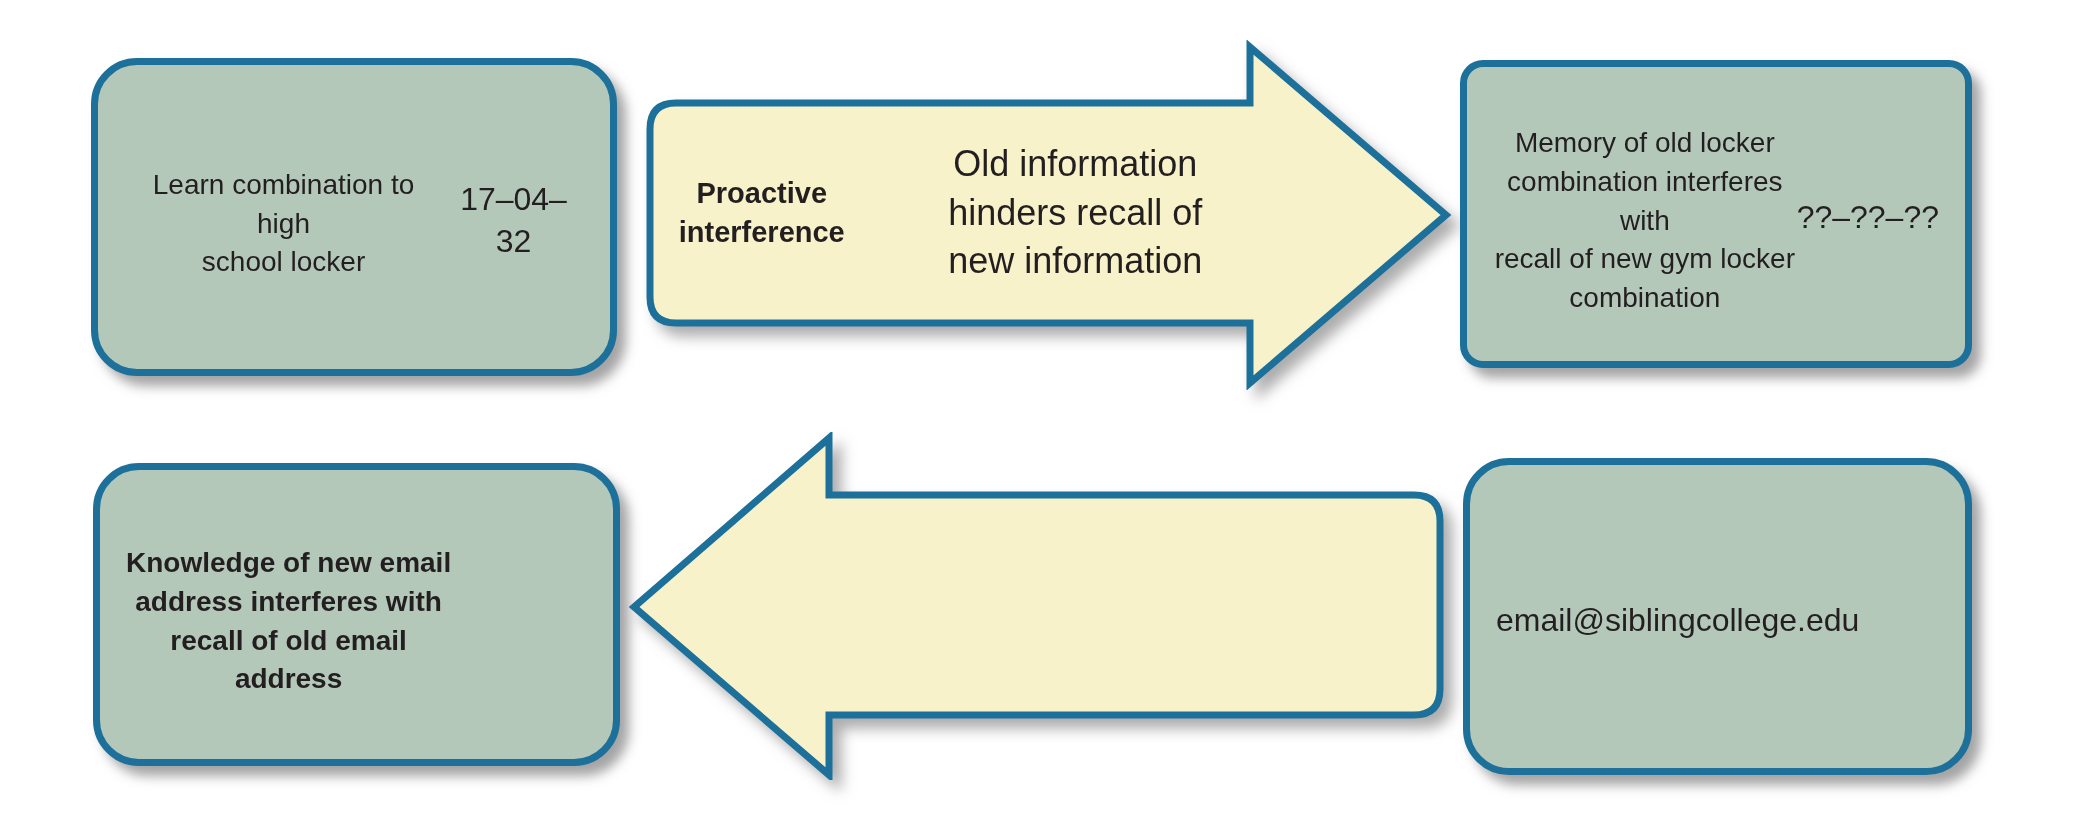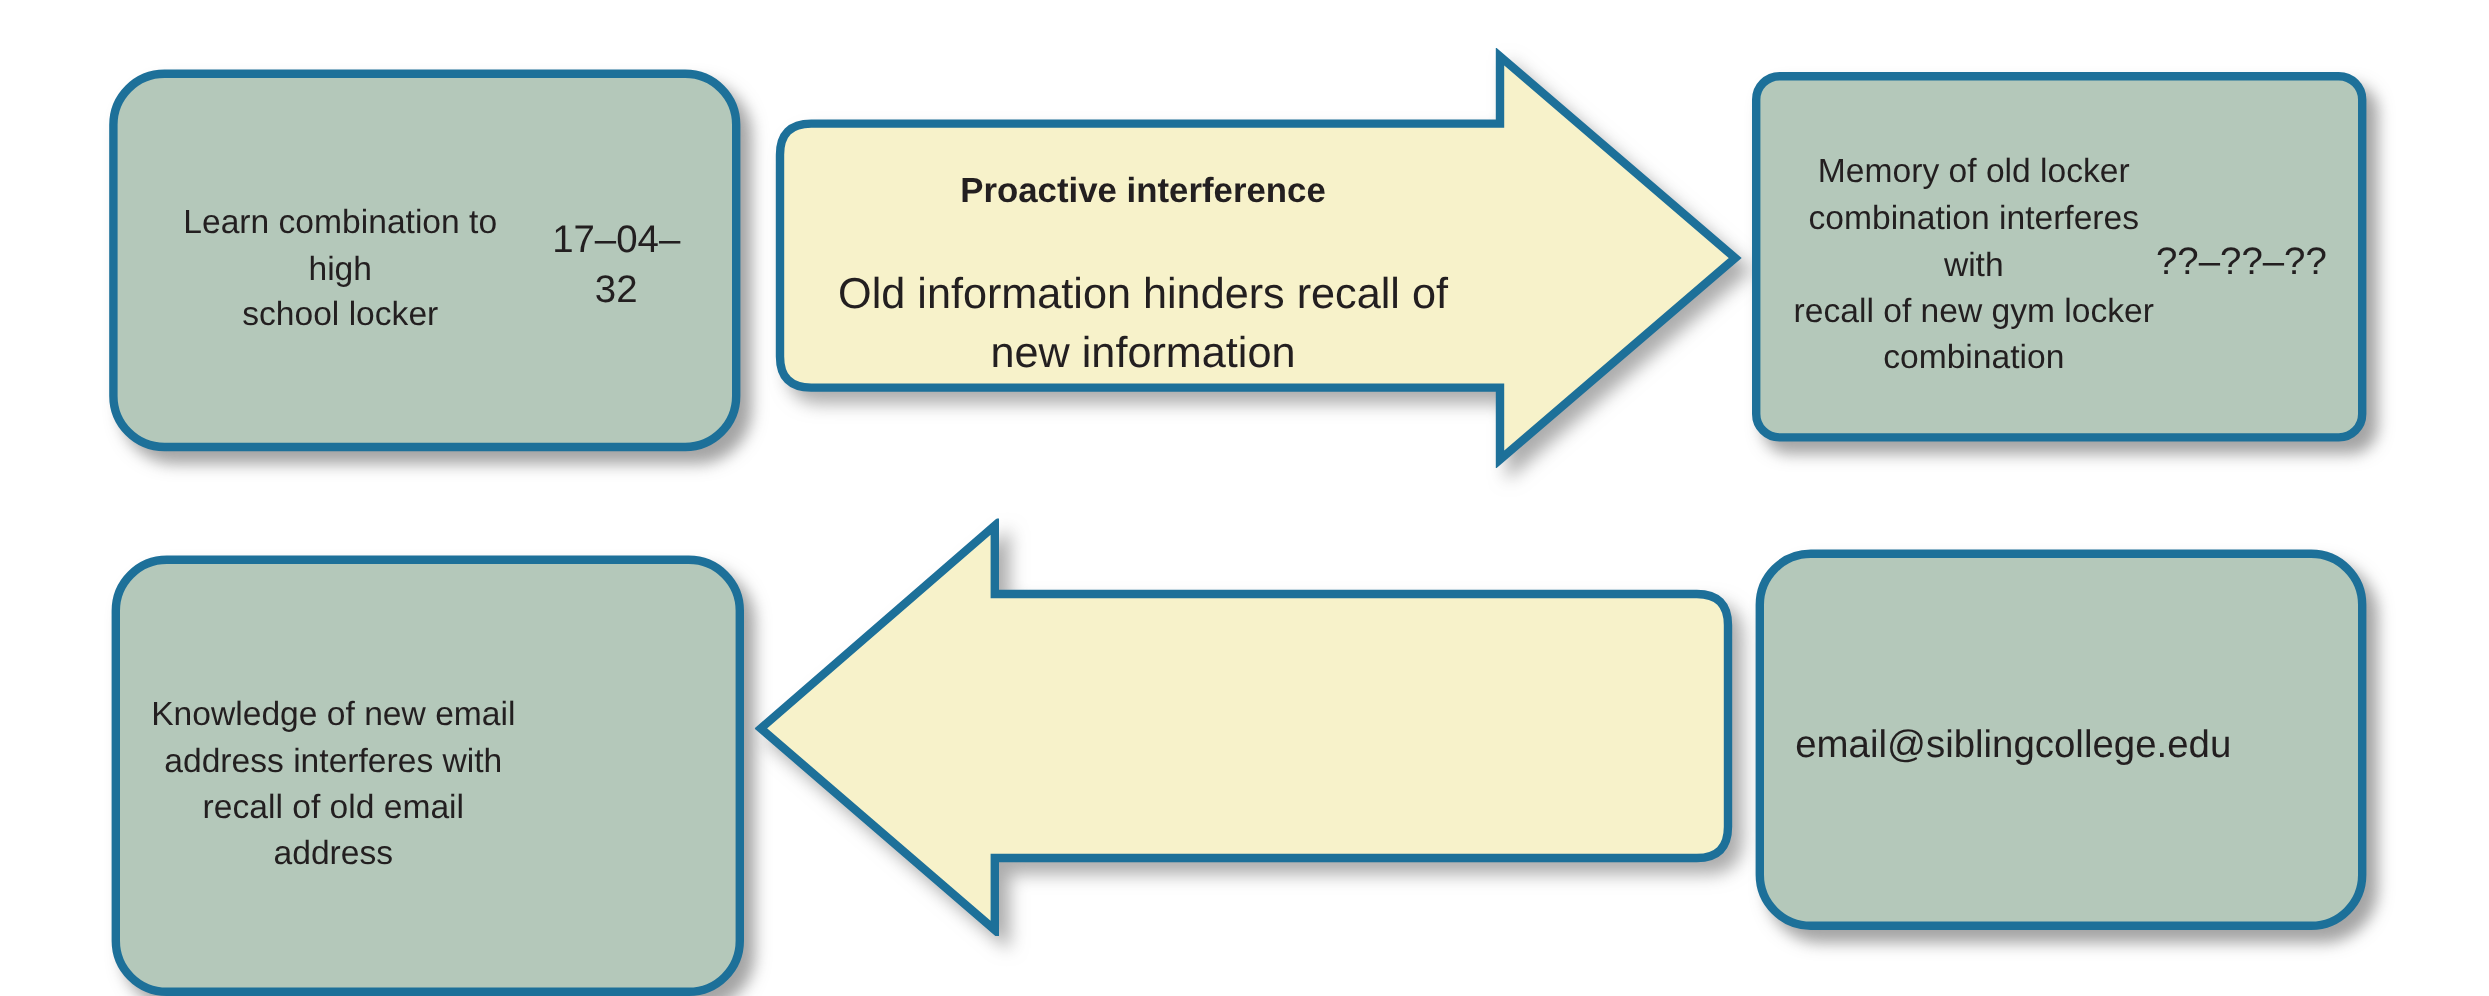--- a/index.html
+++ b/index.html
@@ -32,40 +32,40 @@
     line-height:1.38;
     white-space:pre-line;
   }
   .box-value{
     font-size:32px;
     line-height:1.3;
     padding-bottom:6px;
   }
   .box-tl{left:91px;top:58px;width:526px;height:318px;}
   .box-tr{left:1460px;top:60px;width:512px;height:308px;border-radius:23px;}
-  .box-bl{left:93px;top:463px;width:527px;height:367px;}
+  .box-bl{left:93px;top:463px;width:527px;height:303px;font-weight:bold;}
   .box-br{left:1463px;top:458px;width:509px;height:317px;}
 
   .arrow-svg{
     position:absolute;
     filter:drop-shadow(9px 10px 7px rgba(90,90,90,0.5));
   }
   .arrow-svg path{
     fill:var(--arrow-fill);
     stroke:var(--arrow-border);
     stroke-width:7;
     stroke-linejoin:miter;
   }
   .arrow-top{left:645px;top:40px;}
   .arrow-bottom{left:629px;top:432px;}
 
   .arrow-label{
     position:absolute;
     display:flex;
-    flex-direction:column;
+    flex-direction:row;
     align-items:center;
     text-align:center;
     gap:42px;
   }
   .arrow-label-top{left:660px;top:140px;width:585px;}
   .arrow-label-bottom{left:845px;top:528px;width:585px;}
   .arrow-title{
     font-size:29px;
     font-weight:bold;
     line-height:1.35;

